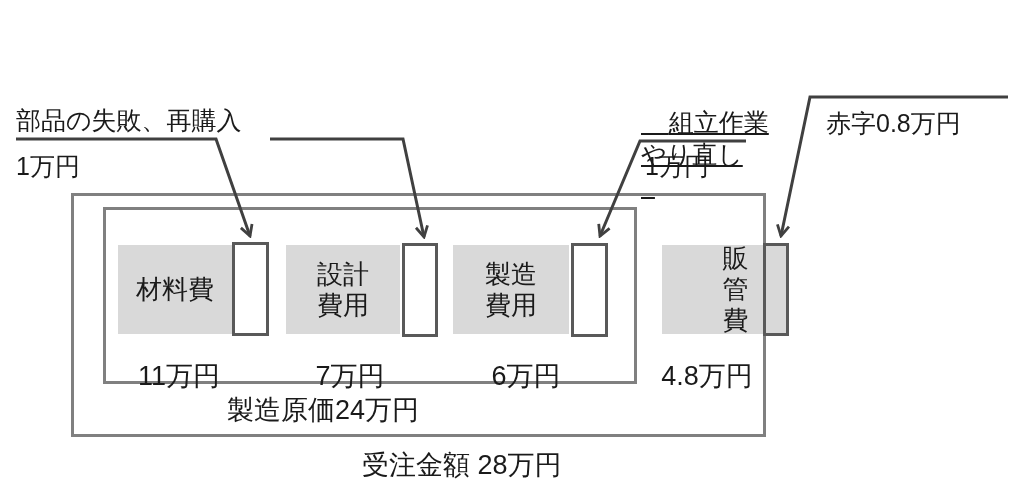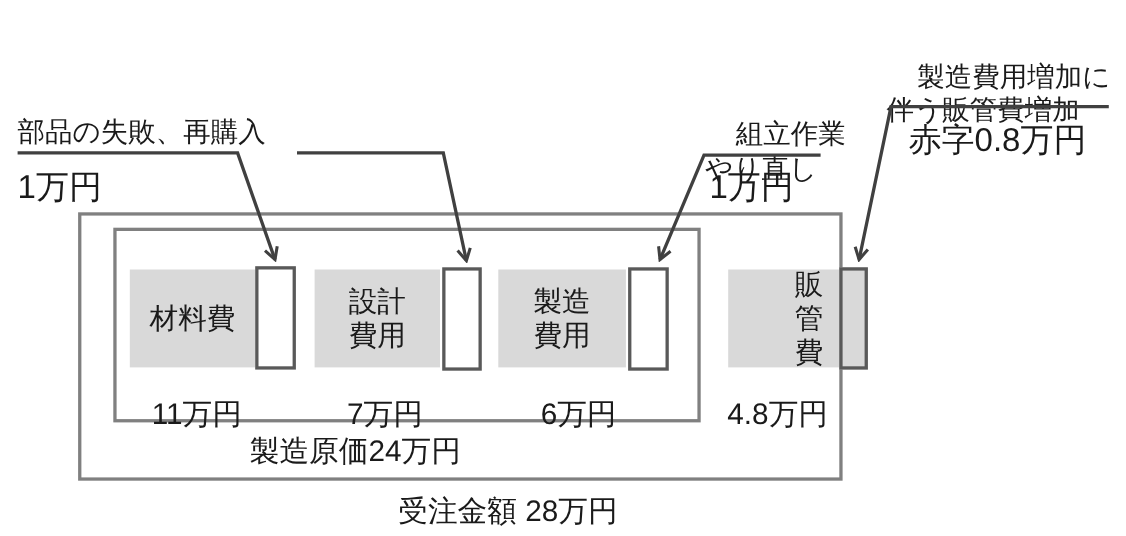--- a/index.html
+++ b/index.html
@@ -22,21 +22,21 @@
   .grayblock.right-align{justify-content:flex-end;padding-right:2px;box-sizing:border-box;padding-left:48px;}
   
   .smallbox{
     position:absolute;box-sizing:border-box;border:3px solid #595959;z-index:3;
   }
   .smallbox.white{background:#ffffff;}
   .smallbox.gray{background:#d9d9d9;}
   
   .txt{position:absolute;z-index:4;white-space:pre;}
   .ann-label{font-size:25px;line-height:32px;}
-  .ann-amount{font-size:30px;}
+  .ann-amount{font-size:25px;}
   .amount{font-size:27px;text-align:center;margin-top:12px;}
   .total{font-size:27px;}
   svg.connectors{position:absolute;left:0;top:0;z-index:5;pointer-events:none;}
 </style>
 </head>
 <body>
 
 <div id="stage">
 
   <div class="frame" style="left:71px;top:193px;width:695px;height:244px;"></div>
@@ -61,28 +61,25 @@
 
   <div class="smallbox white" style="left:232px;top:242px;width:37px;height:94px;"></div>
   <div class="smallbox white" style="left:402px;top:243px;width:36px;height:94px;"></div>
   <div class="smallbox white" style="left:571px;top:243px;width:37px;height:94px;"></div>
   <div class="smallbox gray" style="left:763px;top:243px;width:26px;height:93px;"></div>
 
   <div class="txt ann-label" style="left:16px;top:104px;">部品の失敗、再購入</div>
   <div class="txt ann-amount" style="left:16px;top:150px;">1万円</div>
 
 
-  <div class="txt ann-label" style="left:641px;top:74px;">
+  <div class="txt ann-label" style="left:641px;top:74px;text-decoration:underline;">
     <span>組立作業</span><br><span>やり直し</span>
   </div>
   <div class="txt ann-amount" style="left:645px;top:150px;">1万円</div>
 
-  <div class="txt ann-label" style="left:806px;top:25px;line-height:30px;">
-    <span>製造費用増加に</span><br><span>伴う販管費増加</span>
-  </div>
   <div class="txt ann-amount" style="left:826px;top:107px;">赤字0.8万円</div>
 
   <div class="txt amount" style="left:129px;top:346px;width:100px;">11万円</div>
   <div class="txt amount" style="left:300px;top:346px;width:100px;">7万円</div>
   <div class="txt amount" style="left:476px;top:346px;width:100px;">6万円</div>
   <div class="txt amount" style="left:657px;top:346px;width:100px;">4.8万円</div>
 
   <div class="txt total" style="left:227px;top:392px;width:300px;">製造原価24万円</div>
   <div class="txt total" style="left:362px;top:447px;width:300px;">受注金額 28万円</div>
 

